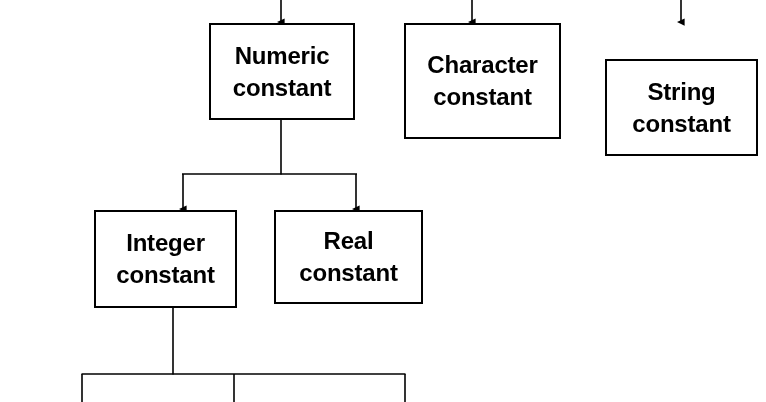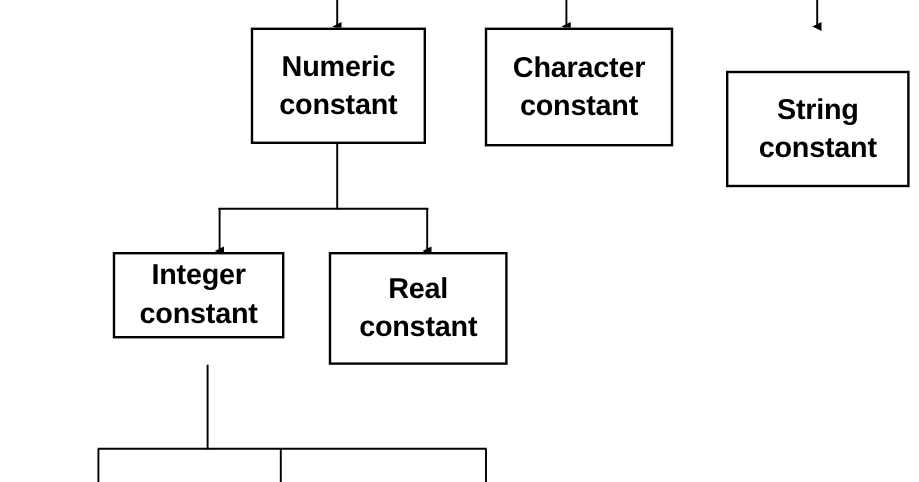--- a/index.html
+++ b/index.html
@@ -69,31 +69,31 @@
     <line x1="82" y1="374" x2="82" y2="402" stroke="#000000" stroke-width="1.6"></line>
     <line x1="234" y1="374" x2="234" y2="402" stroke="#000000" stroke-width="1.6"></line>
     <line x1="405" y1="374" x2="405" y2="402" stroke="#000000" stroke-width="1.6"></line>
   </svg>
 
   <div class="node-box" style="left:209px; top:23px; width:146px; height:97px;">
     <span class="node-line">Numeric</span>
     <span class="node-line">constant</span>
   </div>
 
-  <div class="node-box" style="left:404px; top:23px; width:157px; height:99px;">
+  <div class="node-box" style="left:404px; top:23px; width:157px; height:116px;">
     <span class="node-line">Character</span>
     <span class="node-line">constant</span>
   </div>
 
   <div class="node-box" style="left:605px; top:23px; width:153px; height:97px;margin-top:36px;">
     <span class="node-line">String</span>
     <span class="node-line">constant</span>
   </div>
 
-  <div class="node-box" style="left:94px; top:210px; width:143px; height:72px;">
+  <div class="node-box" style="left:94px; top:210px; width:143px; height:98px;">
     <span class="node-line">Integer</span>
     <span class="node-line">constant</span>
   </div>
 
   <div class="node-box" style="left:274px; top:210px; width:149px; height:94px;align-items:center;">
     <span class="node-line">Real</span>
     <span class="node-line">constant</span>
   </div>
 
 </div>

